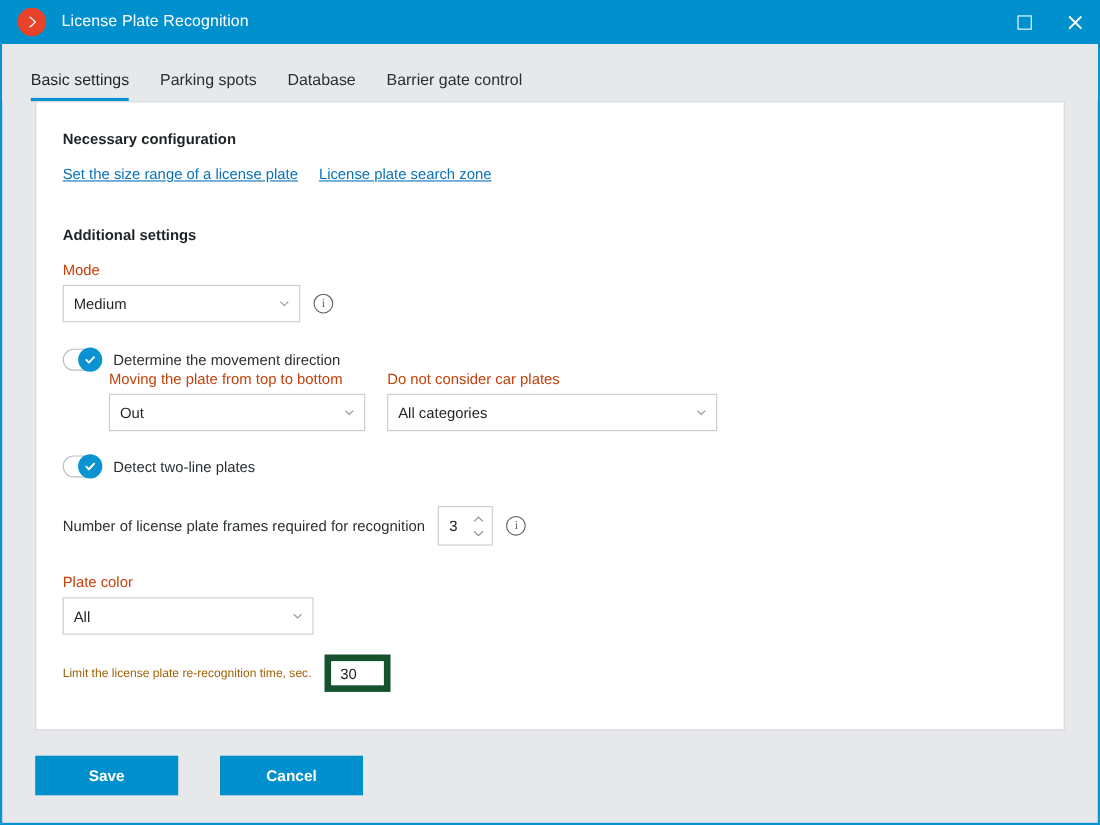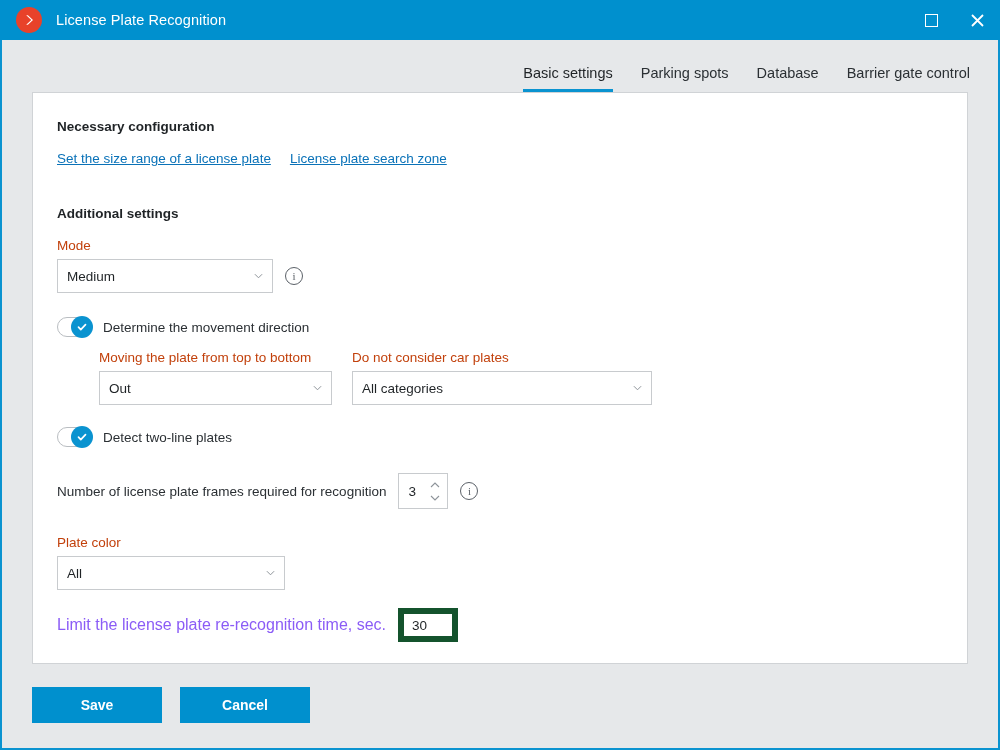--- a/index.html
+++ b/index.html
@@ -81,21 +81,20 @@
   }
 
   
   #tab-bar {
     height: 52px;
     flex: none;
     display: flex;
     align-items: flex-end;
     padding-left: 26px;
     background: #e6e8ea;
-    justify-content: flex-end;
   }
   .tab {
     font-size: 14.5px;
     color: #2b3034;
     padding: 0 0 11px 0;
     margin-right: 28px;
     cursor: pointer;
     position: relative;
     white-space: nowrap;
   }
@@ -265,21 +264,21 @@
     display: flex;
     align-items: center;
     gap: 12px;
   }
 
   
   #footer {
     flex: none;
     padding: 23px 0 0 30px;
     display: flex;
-    gap: 18px;
+    gap: 38px;
   }
   .action-btn {
     width: 130px;
     height: 36px;
     background: #0090ce;
     color: #ffffff;
     font-size: 14px;
     font-weight: bold;
     border: none;
     cursor: pointer;
@@ -342,21 +341,21 @@
         <span>Medium</span>
         <svg class="chev-down" viewBox="0 0 10 6">
           <path d="M1 1 L5 5 L9 1" stroke="#8d9399" stroke-width="1.1" fill="none"></path>
         </svg>
       </div>
       <div class="info-icon">
         <span>i</span>
       </div>
     </div>
 
-    <div class="toggle-row" style="margin-bottom:13px;align-items:center;">
+    <div class="toggle-row" style="align-items:center;">
       <div class="toggle">
         <div class="toggle-track"></div>
         <div class="toggle-knob">
           <svg width="12" height="12" viewBox="0 0 12 12">
             <path d="M2.5 6.2 L4.8 8.6 L9.5 3.6" stroke="#ffffff" stroke-width="1.7" fill="none" stroke-linecap="round" stroke-linejoin="round"></path>
           </svg>
         </div>
       </div>
       <span class="toggle-label">Determine the movement direction</span>
     </div>
@@ -418,21 +417,21 @@
 
     <label class="field-label">Plate color</label>
     <div class="select-box" style="width:228px;margin-bottom:18px;">
       <span>All</span>
       <svg class="chev-down" viewBox="0 0 10 6">
         <path d="M1 1 L5 5 L9 1" stroke="#8d9399" stroke-width="1.1" fill="none"></path>
       </svg>
     </div>
 
     <div class="inline-row">
-      <span style="font-size:16px;color:#8b5cf6;">Limit the license plate re-recognition time, sec.</span>
+      <span style="font-size:11px;color:#a16207;">Limit the license plate re-recognition time, sec.</span>
       <input class="text-input" type="text" value="30" style="">
     </div>
 
   </div>
 
   <div id="footer">
     <button class="action-btn">Save</button>
     <button class="action-btn">Cancel</button>
   </div>
 

